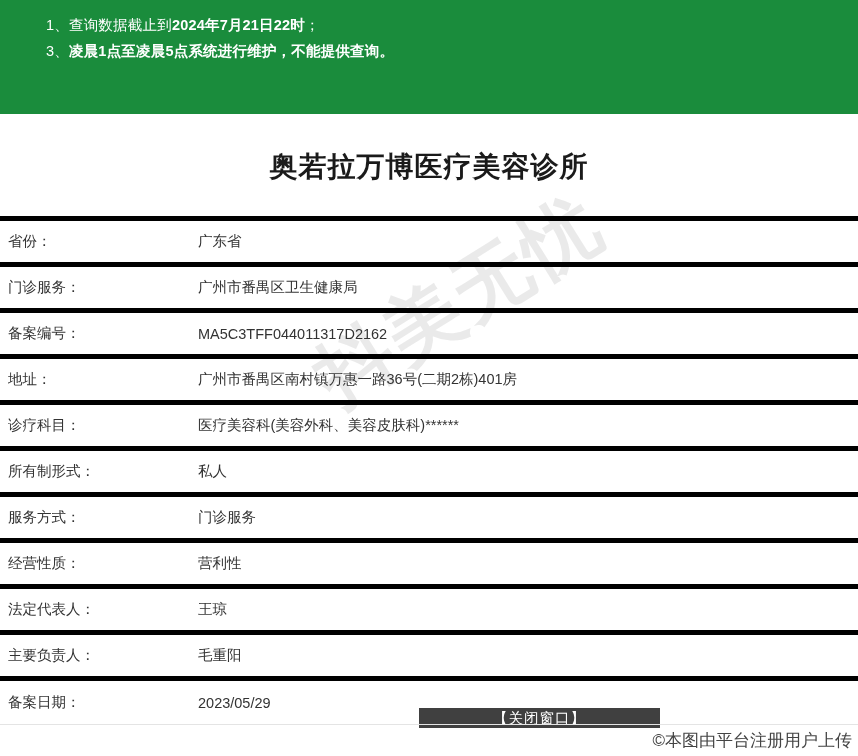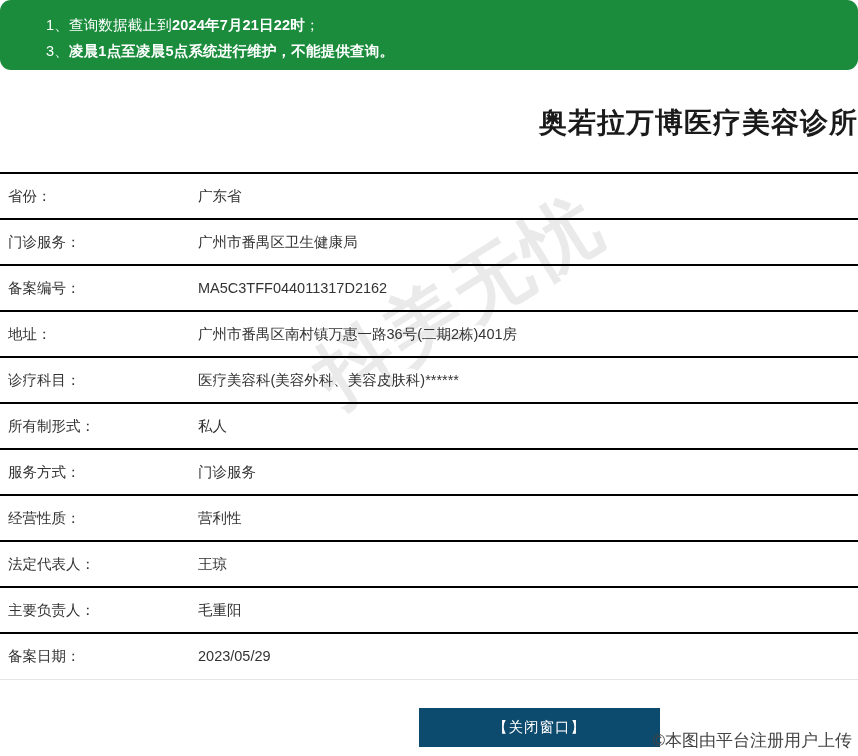--- a/index.html
+++ b/index.html
@@ -15,54 +15,53 @@
     width: 858px;
     height: 756px;
     background: #ffffff;
   }
 
   
   .notice {
     background: #1a8c3c;
     color: #ffffff;
     padding: 12px 0 14px 0;
-    height: 70px;
-    border-radius: 11px;
+    height: 114px;
   }
   .notice-line {
     font-size: 14.5px;
     line-height: 26px;
     padding-left: 46px;
     white-space: nowrap;
     letter-spacing: .2px;
   }
   .notice-line .b { font-weight: bold; }
 
   
   .title-wrap {
-    text-align: right;
+    text-align: center;
     padding: 34px 0 30px 0;
   }
   .title {
     font-size: 28px;
     font-weight: bold;
     color: #1a1a1a;
     letter-spacing: 1px;
   }
 
   
   .table {
     width: 858px;
     border-collapse: collapse;
     position: relative;
     z-index: 2;
   }
   .table tr { height: 46px; }
   .table td {
-    border-top: 2px solid #000000;
+    border-top: 5px solid #000000;
     font-size: 14.5px;
     color: #333333;
     vertical-align: middle;
     background: transparent;
   }
   .table tr:last-child td { border-bottom: 1px solid #e4e4e4; }
   .cell-label {
     width: 196px;
     padding-left: 8px;
     color: #333333;
@@ -94,22 +93,22 @@
     left: 0;
     bottom: 0;
     width: 858px;
     height: 52px;
   }
   .close-btn {
     position: absolute;
     left: 419px;
     top: 4px;
     width: 241px;
-    height: 39px;
-    background: #0c4a6e;
+    height: 20px;
+    background: #404040;
     color: #ffffff;
     border: none;
     font-size: 14.5px;
     font-family: "Liberation Sans", "DejaVu Sans", sans-serif;
     cursor: pointer;
     letter-spacing: 1px;
   }
   .footer-note {
     position: absolute;
     right: 6px;

